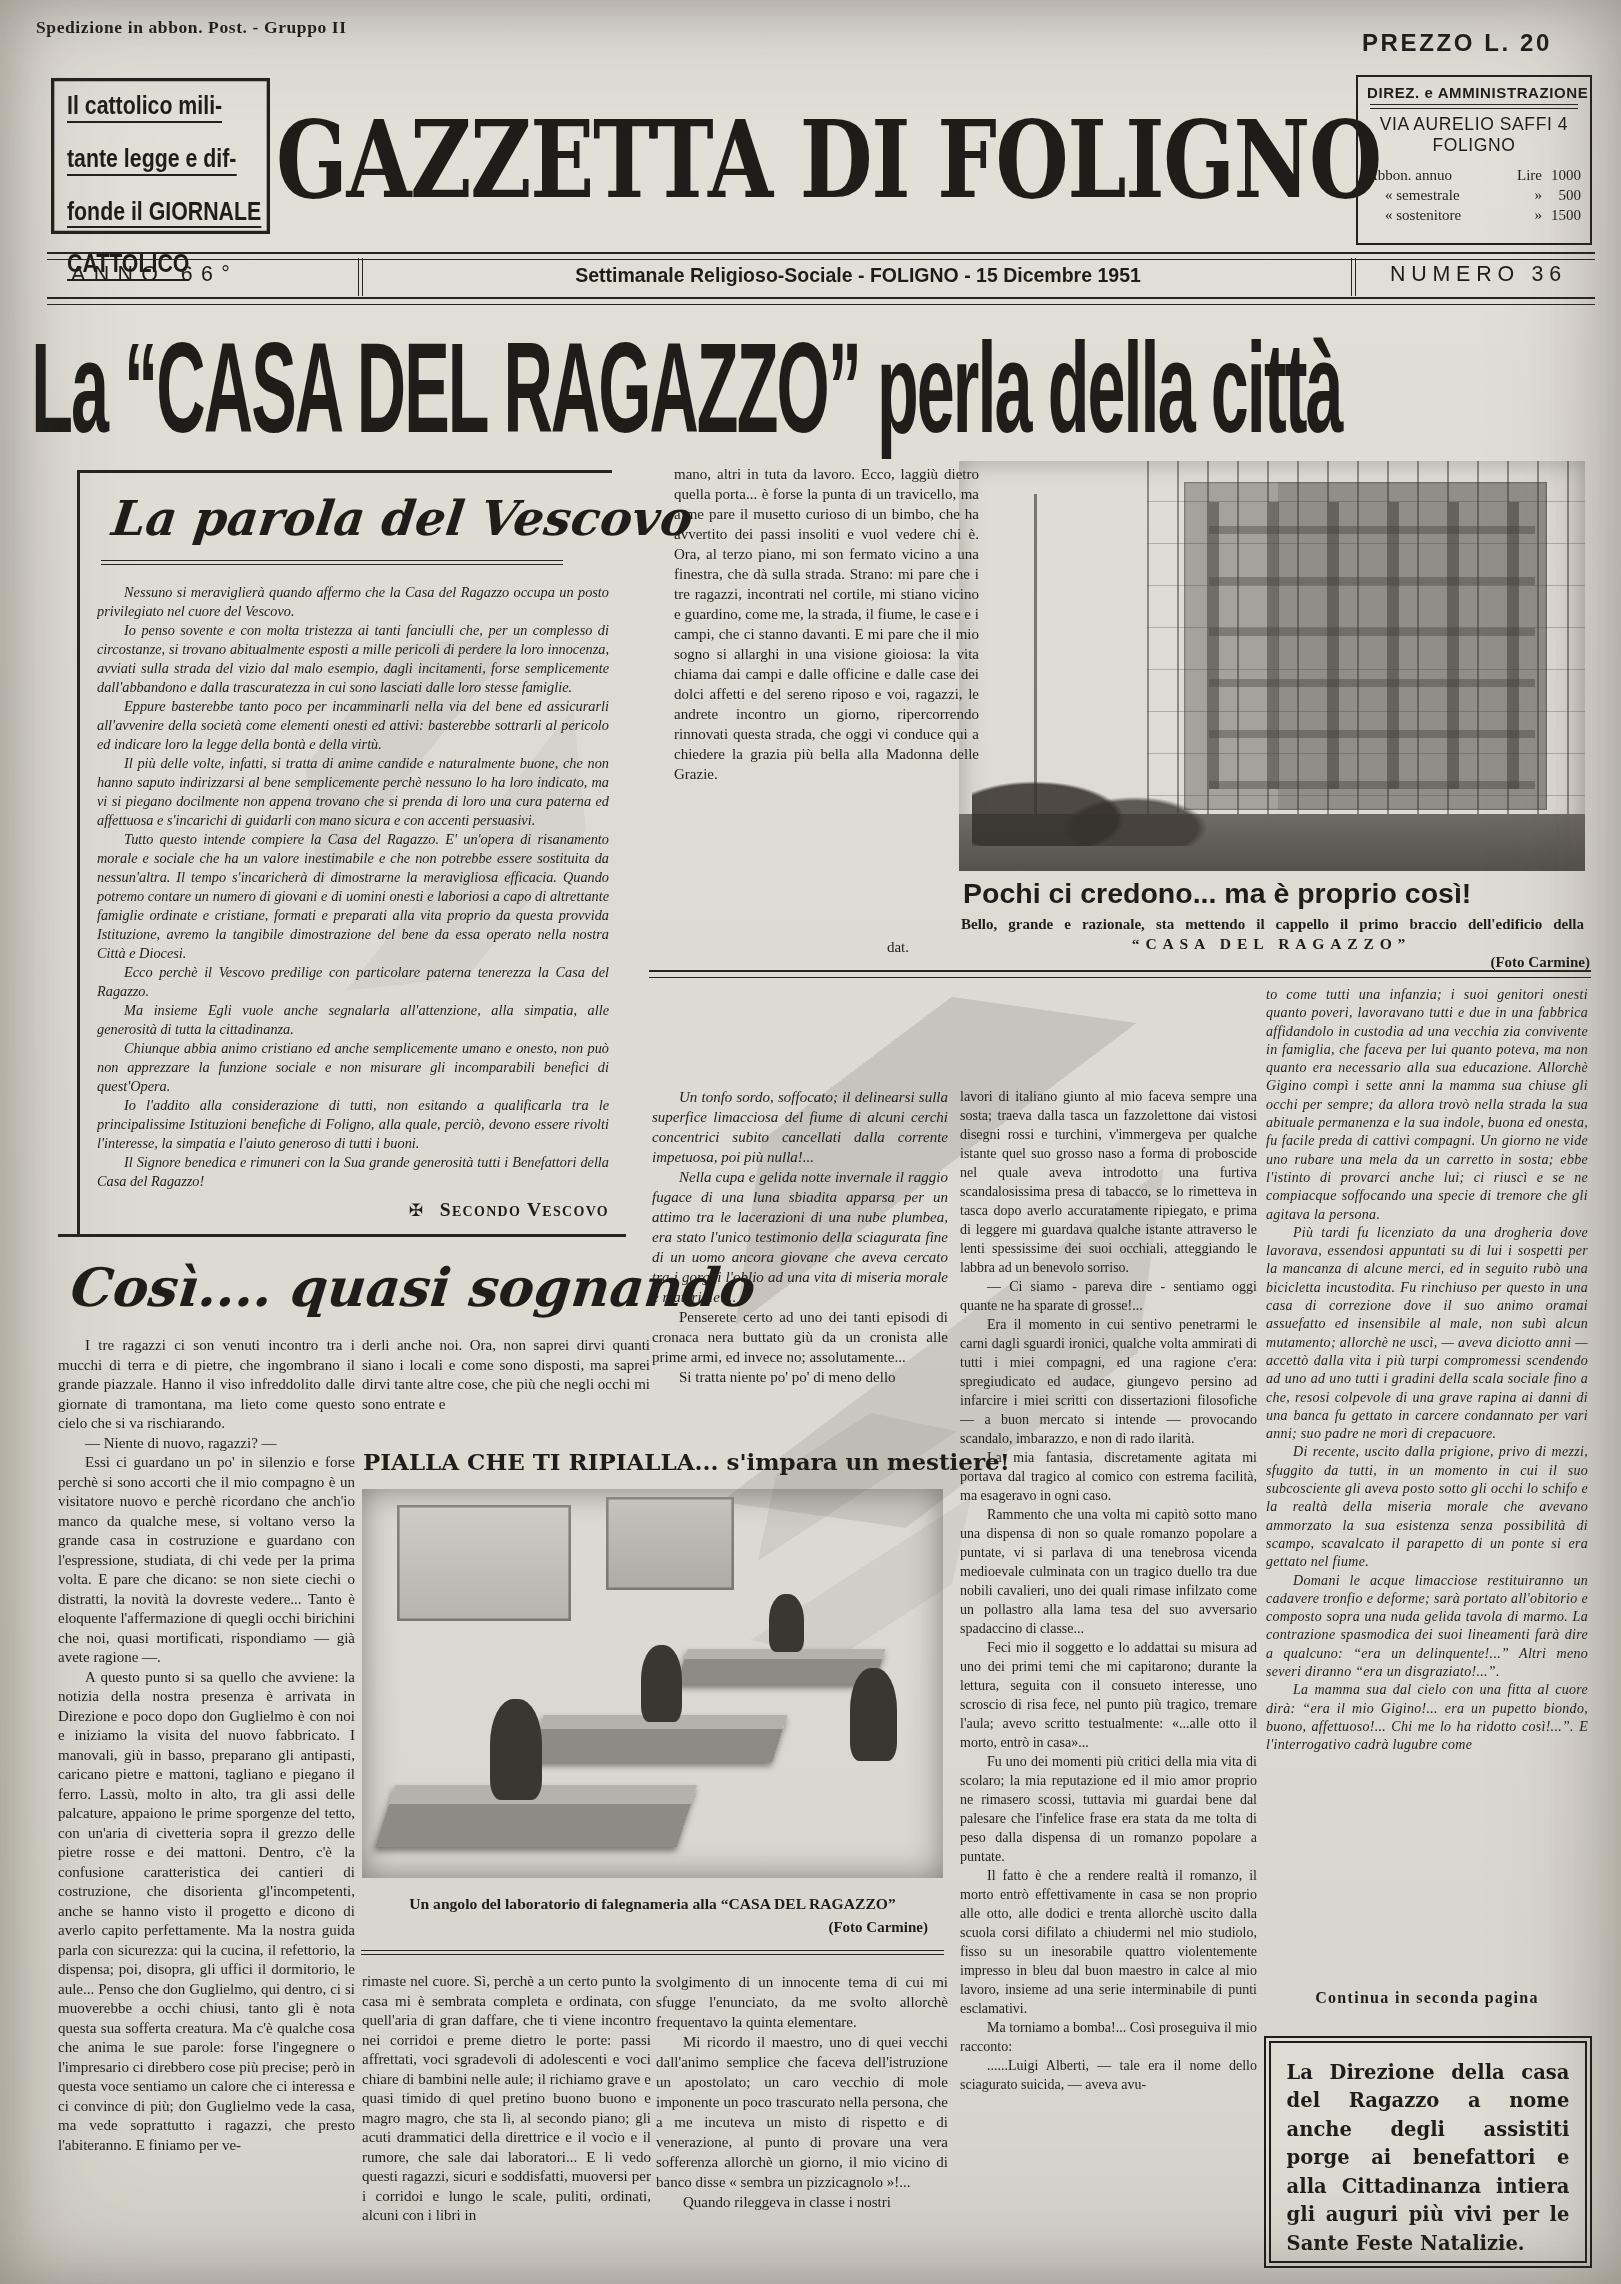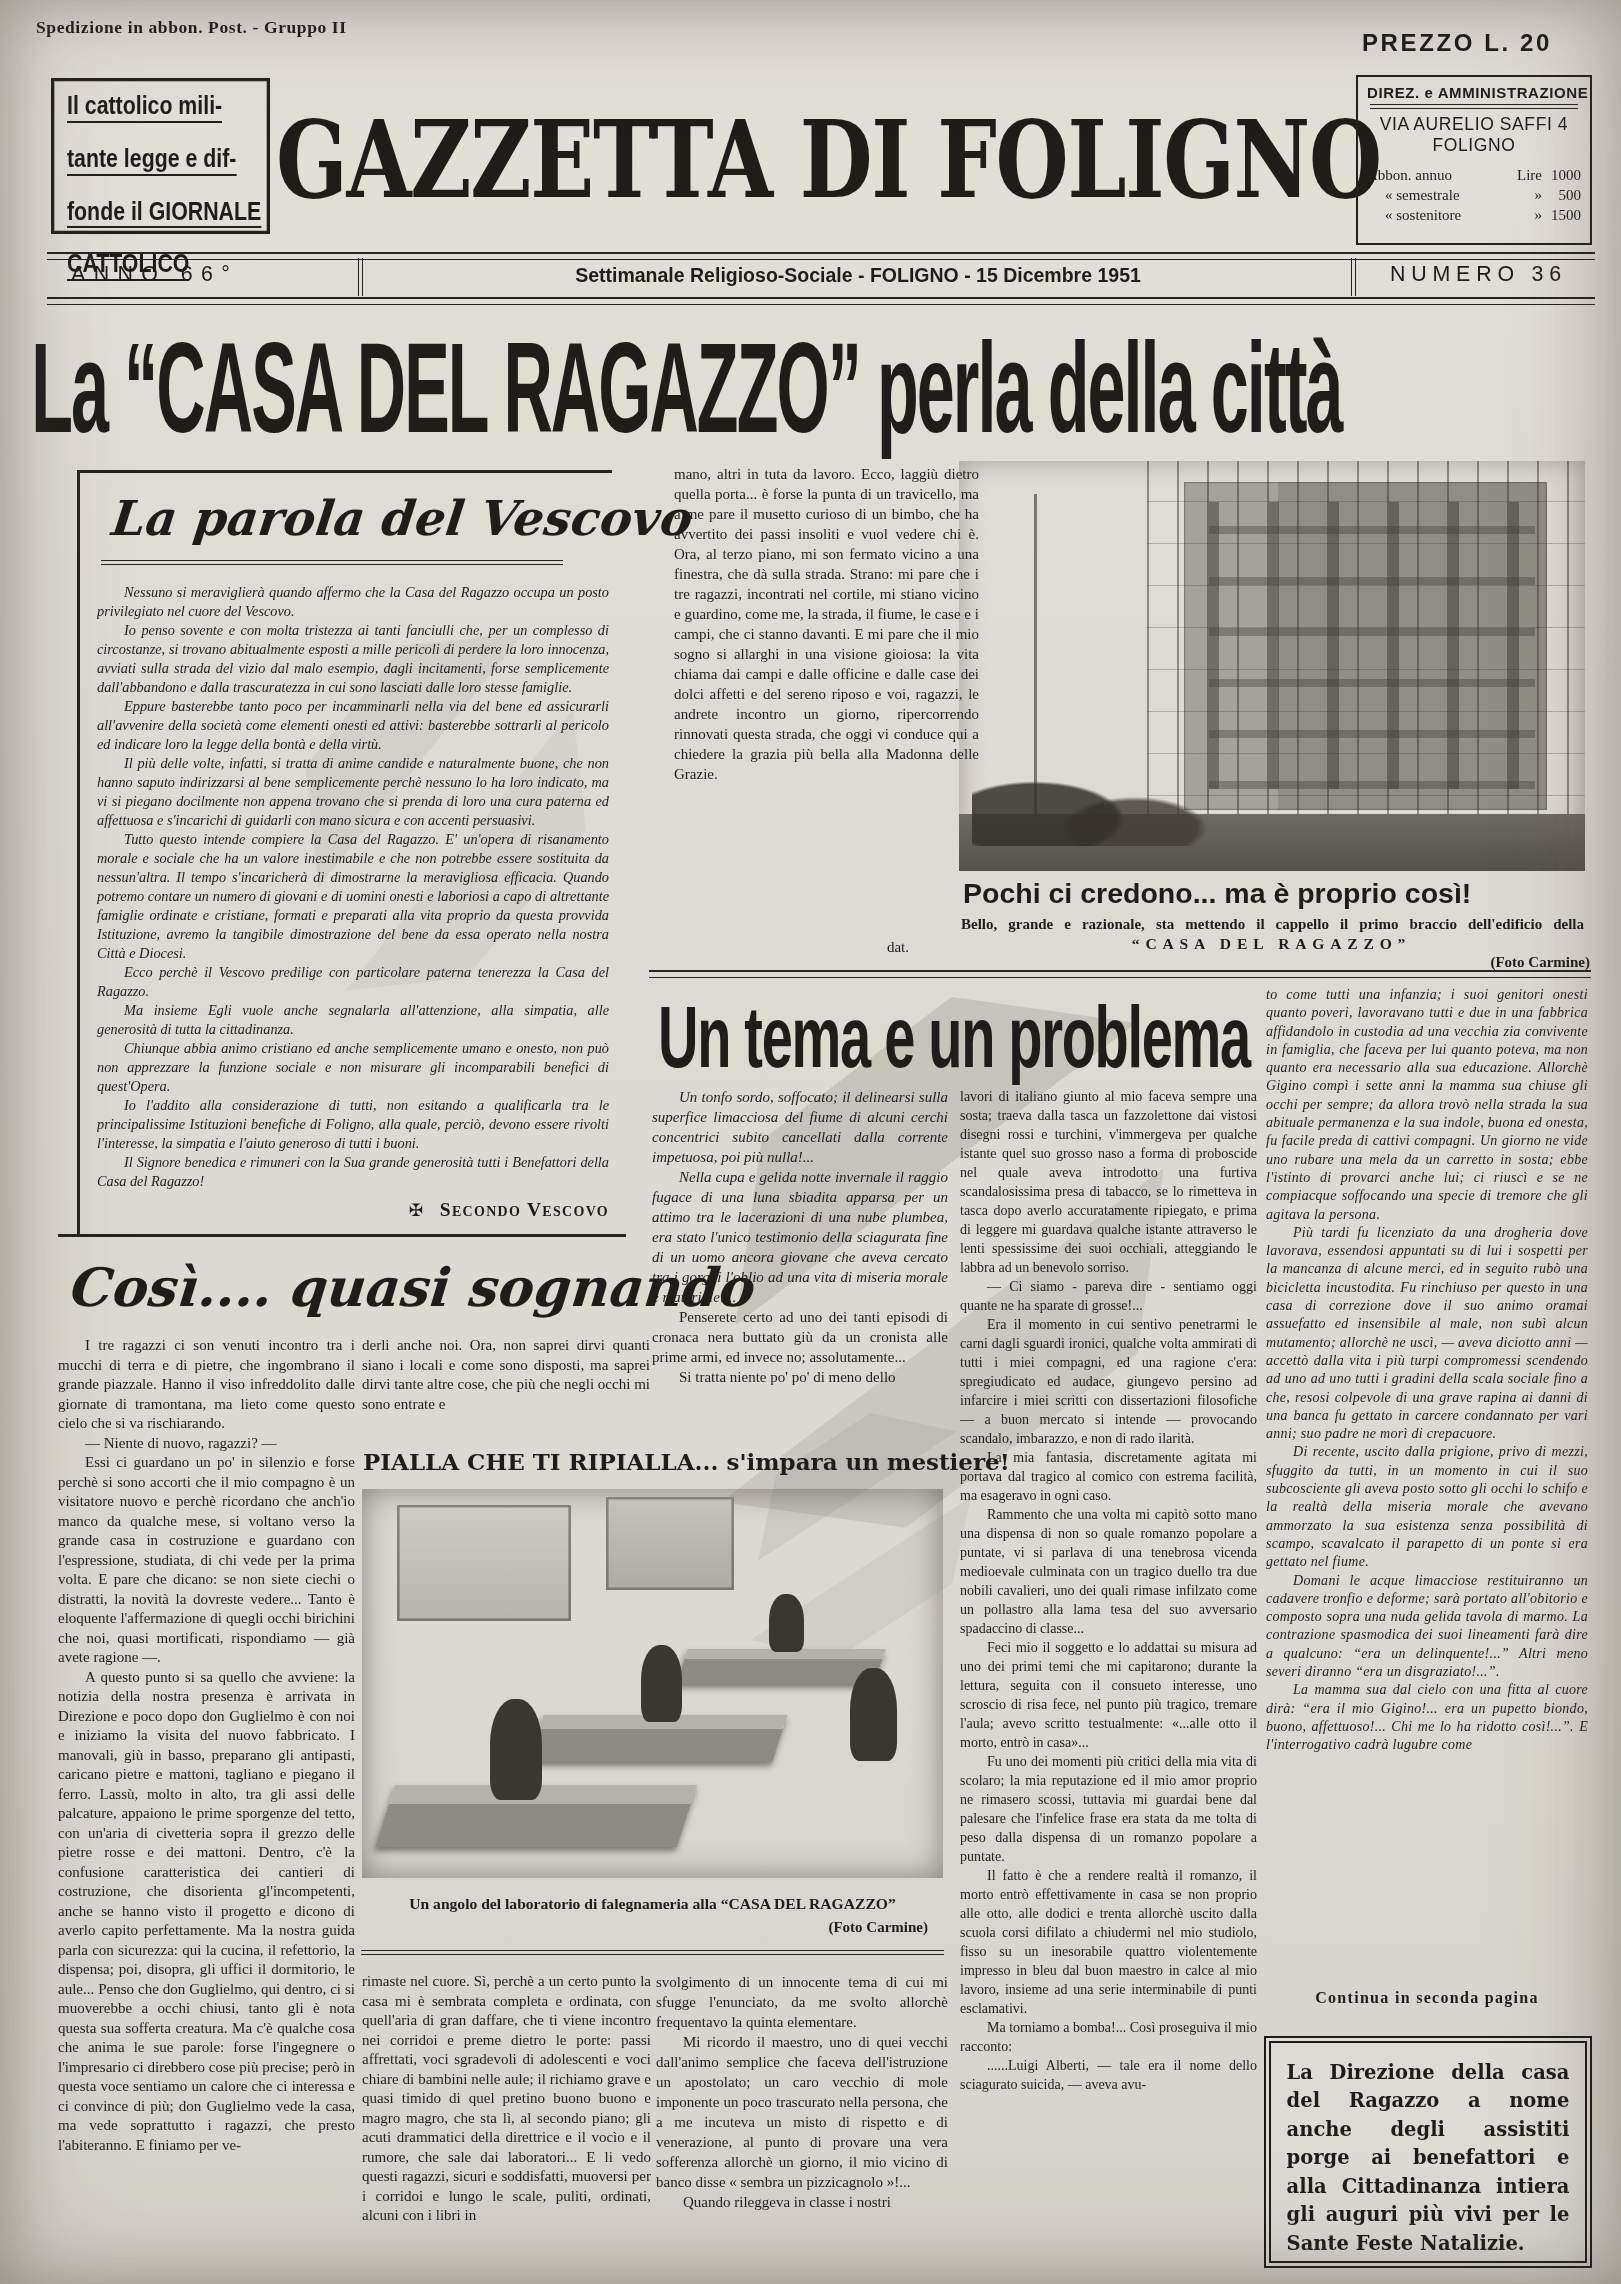--- a/index.html
+++ b/index.html
@@ -214,21 +214,20 @@
     <div class="pb-pole"></div>
     <div class="pb-ground"></div>
     <div class="pb-bush"></div>
   </div>
   <div class="abs" id="pb-cap-bold">Pochi ci credono... ma è proprio così!</div>
   <div class="abs" id="pb-cap-1">Bello, grande e razionale, sta mettendo il cappello il primo braccio dell'edificio della</div>
   <div class="abs" id="pb-cap-2">“CASA DEL RAGAZZO”</div>
   <div class="abs" id="pb-credit">(Foto Carmine)</div>
 
   <div class="abs drule" id="tema-rule"></div>
-  <div class="abs" id="tema-headline"><span>Un tema e un problema</span></div>
   <div class="abs" id="tema-col1">
     <div class="article-text jus itpart">
         <p>Un tonfo sordo, soffocato; il delinearsi sulla superfice limacciosa del fiume di alcuni cerchi concentrici subito cancellati dalla corrente impetuosa, poi più nulla!...</p>
         <p>Nella cupa e gelida notte invernale il raggio fugace di una luna sbiadita apparsa per un attimo tra le lacerazioni di una nube plumbea, era stato l'unico testimonio della sciagurata fine di un uomo ancora giovane che aveva cercato tra i gorghi l'oblio ad una vita di miseria morale e materiale!...</p>
       </div>
     <div class="article-text jus">
         <p>Penserete certo ad uno dei tanti episodi di cronaca nera buttato giù da un cronista alle prime armi, ed invece no; assolutamente...</p>
         <p>Si tratta niente po' po' di meno dello</p>
       </div>
   </div>

